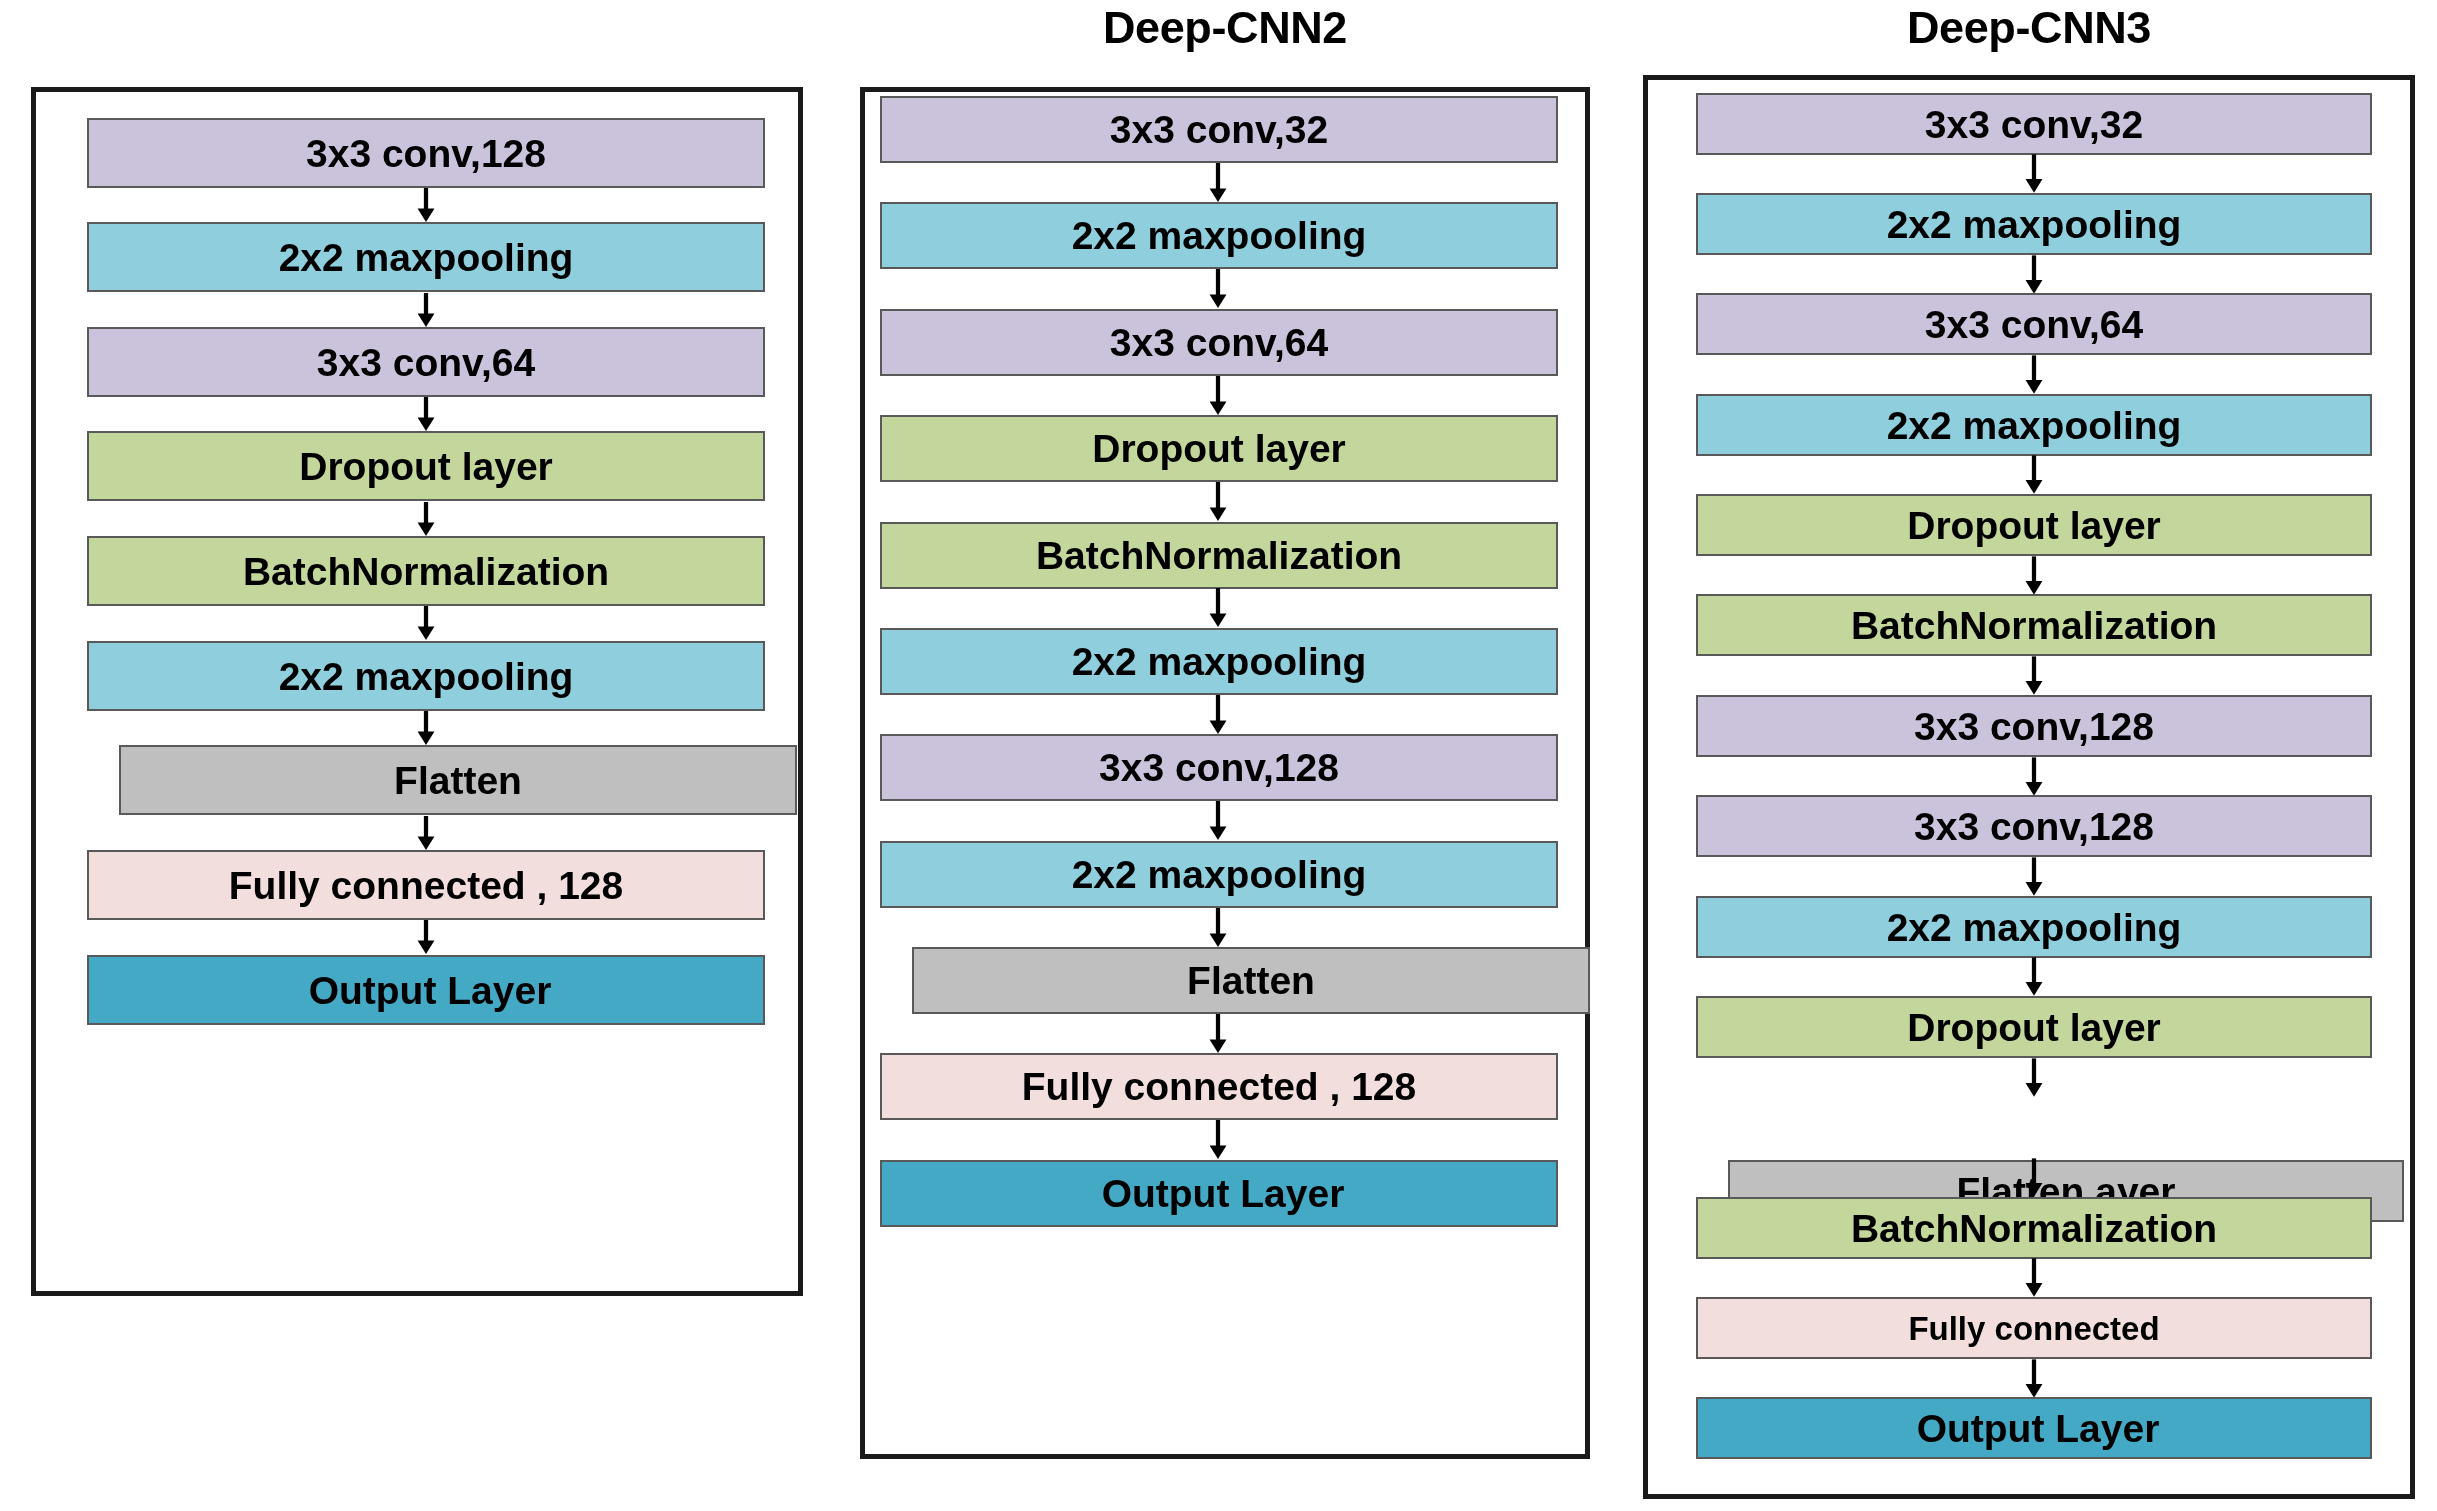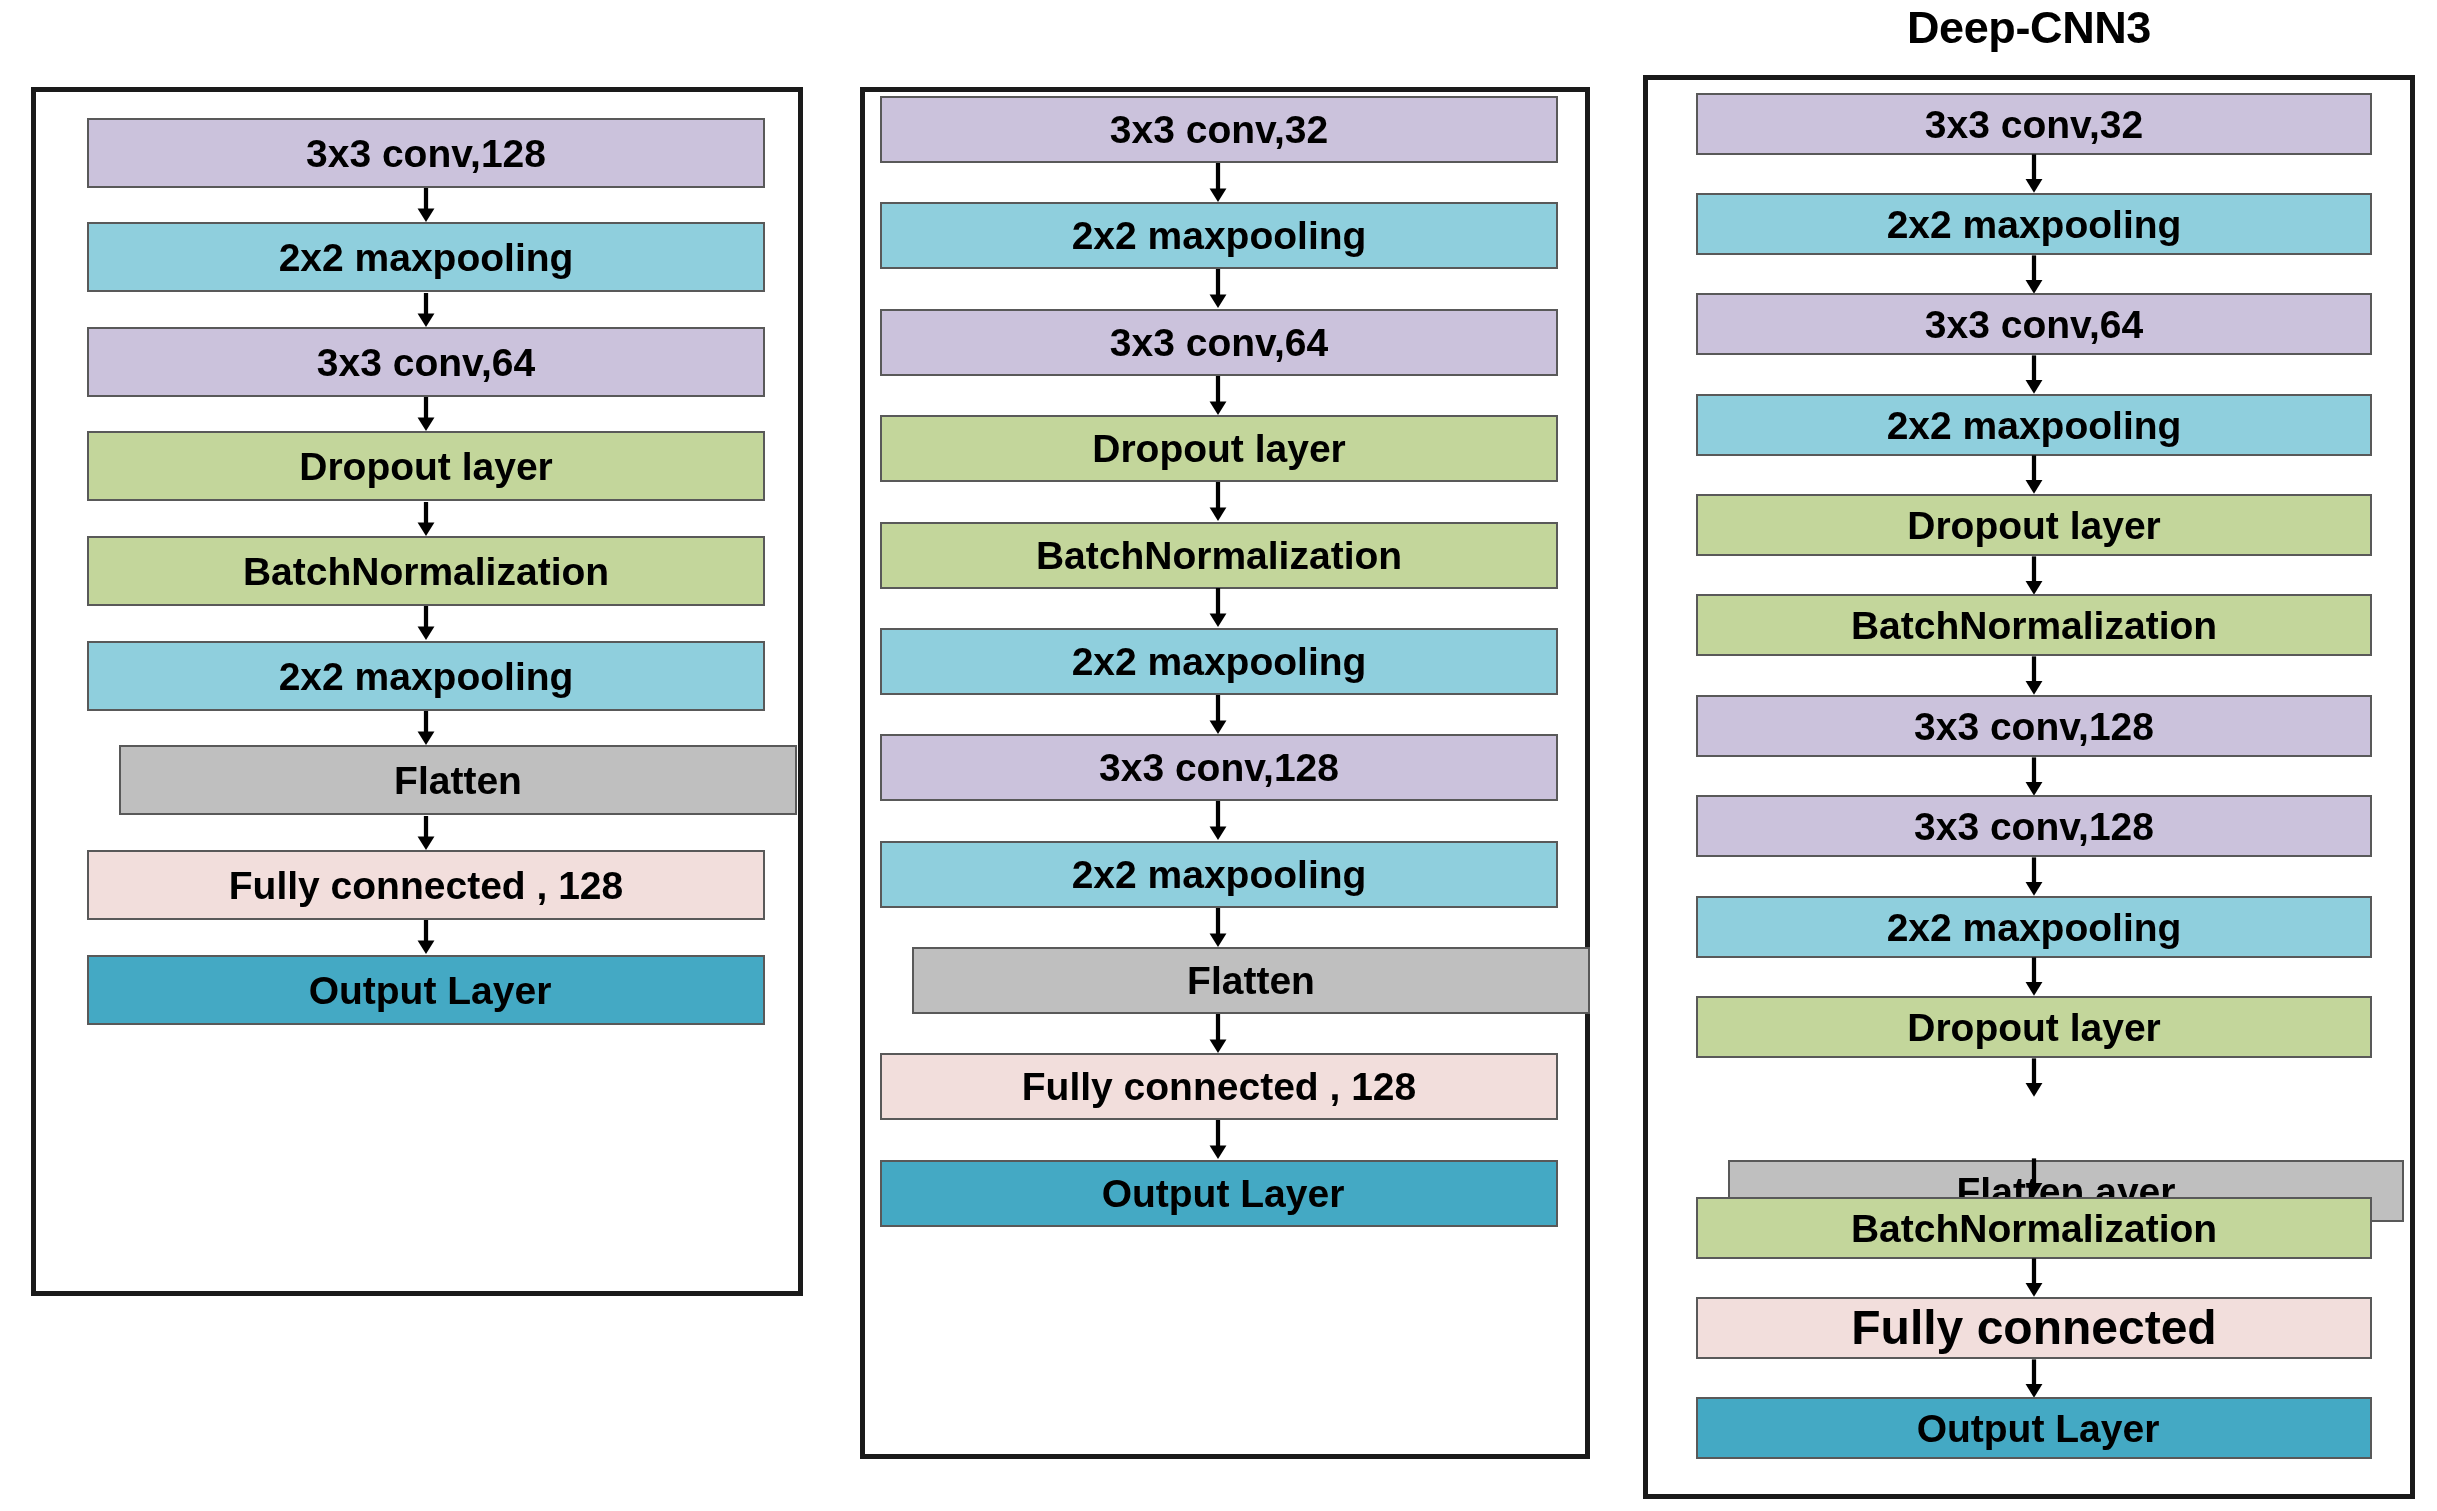--- a/index.html
+++ b/index.html
@@ -163,20 +163,21 @@
             <line x1="20" y1="0" x2="20" y2="26" stroke="#000000" stroke-width="5"></line>
             <polygon points="20,40 10.08,24 29.92,24" fill="#000000"></polygon>
           </svg>
         </div>
         <div class="layer-box c-teal" style="left: 87px; top: 955px; width: 678px; height: 70px; background: rgb(68, 169, 196); border-color: rgb(89, 89, 89); font-size: 39px;">
           <span class="layer-label">Output Layer</span>
         </div>
       </div>
     </div>
     <div class="column" style="left: 829px; width: 792px;">
+      <div class="col-title">Deep-CNN2</div>
       <div class="panel" style="left: 31px; top: 87px; width: 730px; height: 1372px; border-color: rgb(26, 26, 26);"></div>
       <div class="stack">
         <div class="layer-box c-purple" style="left: 51px; top: 96px; width: 678px; height: 67px; background: rgb(203, 194, 220); border-color: rgb(89, 89, 89); font-size: 39px;">
           <span class="layer-label">3x3 conv,32</span>
         </div>
         <div class="arrow" style="left: 372px; top: 163px; width: 34px; height: 39px;">
           <svg width="34" height="39" viewBox="0 0 40 46">
             <line x1="20" y1="0" x2="20" y2="32" stroke="#000000" stroke-width="5"></line>
             <polygon points="20,46 10.08,30 29.92,30" fill="#000000"></polygon>
           </svg>
@@ -372,21 +373,21 @@
         </div>
         <div class="layer-box c-green" style="left: 84px; top: 1197px; width: 676px; height: 62px; background: rgb(195, 214, 155); border-color: rgb(89, 89, 89); font-size: 39px;">
           <span class="layer-label">BatchNormalization</span>
         </div>
         <div class="arrow" style="left: 405px; top: 1258px; width: 34px; height: 39px;">
           <svg width="34" height="39" viewBox="0 0 40 45">
             <line x1="20" y1="0" x2="20" y2="31" stroke="#000000" stroke-width="5"></line>
             <polygon points="20,45 10.08,29 29.92,29" fill="#000000"></polygon>
           </svg>
         </div>
-        <div class="layer-box c-pink" style="left: 84px; top: 1297px; width: 676px; height: 62px; background: rgb(242, 222, 220); border-color: rgb(89, 89, 89); font-size: 48px;">
+        <div class="layer-box c-pink" style="left: 84px; top: 1297px; width: 676px; height: 62px; background: rgb(242, 222, 220); border-color: rgb(89, 89, 89); font-size: 33px;">
           <span class="layer-label">Fully connected</span>
         </div>
         <div class="arrow" style="left: 405px; top: 1359px; width: 34px; height: 39px;">
           <svg width="34" height="39" viewBox="0 0 40 45">
             <line x1="20" y1="0" x2="20" y2="31" stroke="#000000" stroke-width="5"></line>
             <polygon points="20,45 10.08,29 29.92,29" fill="#000000"></polygon>
           </svg>
         </div>
         <div class="layer-box c-teal" style="left: 84px; top: 1397px; width: 676px; height: 62px; background: rgb(68, 169, 196); border-color: rgb(89, 89, 89); font-size: 39px;">
           <span class="layer-label">Output Layer</span>

